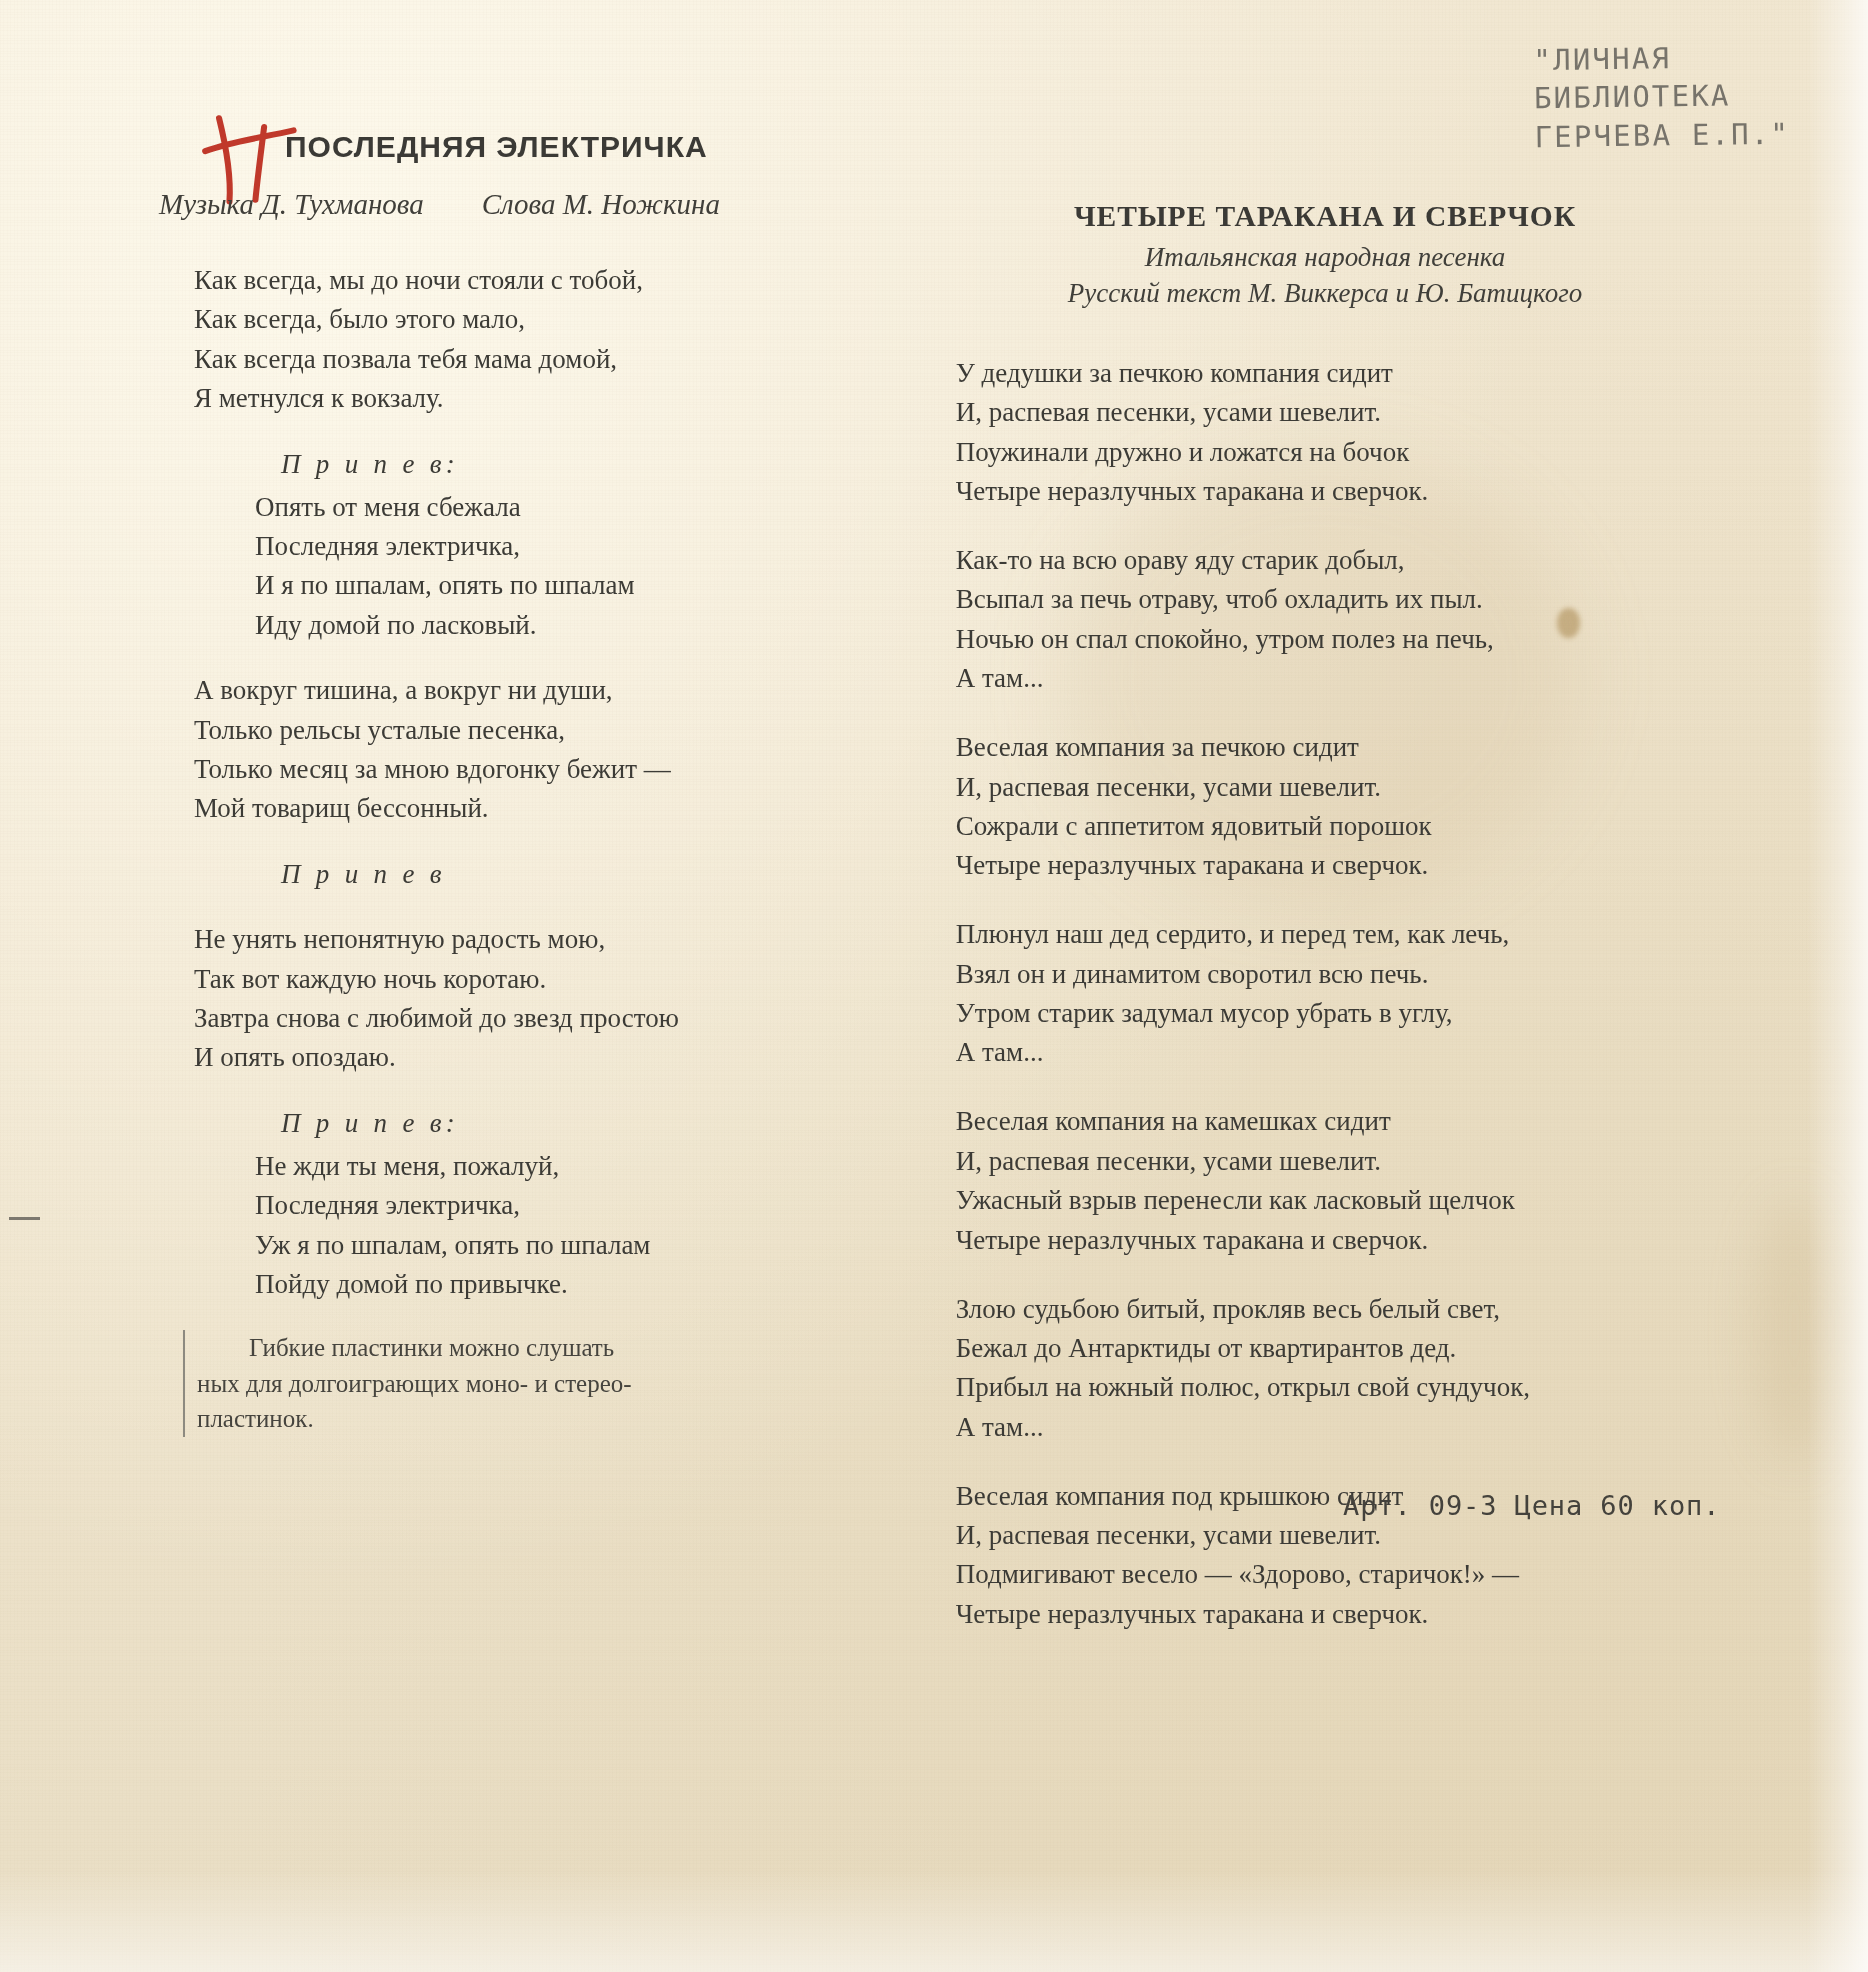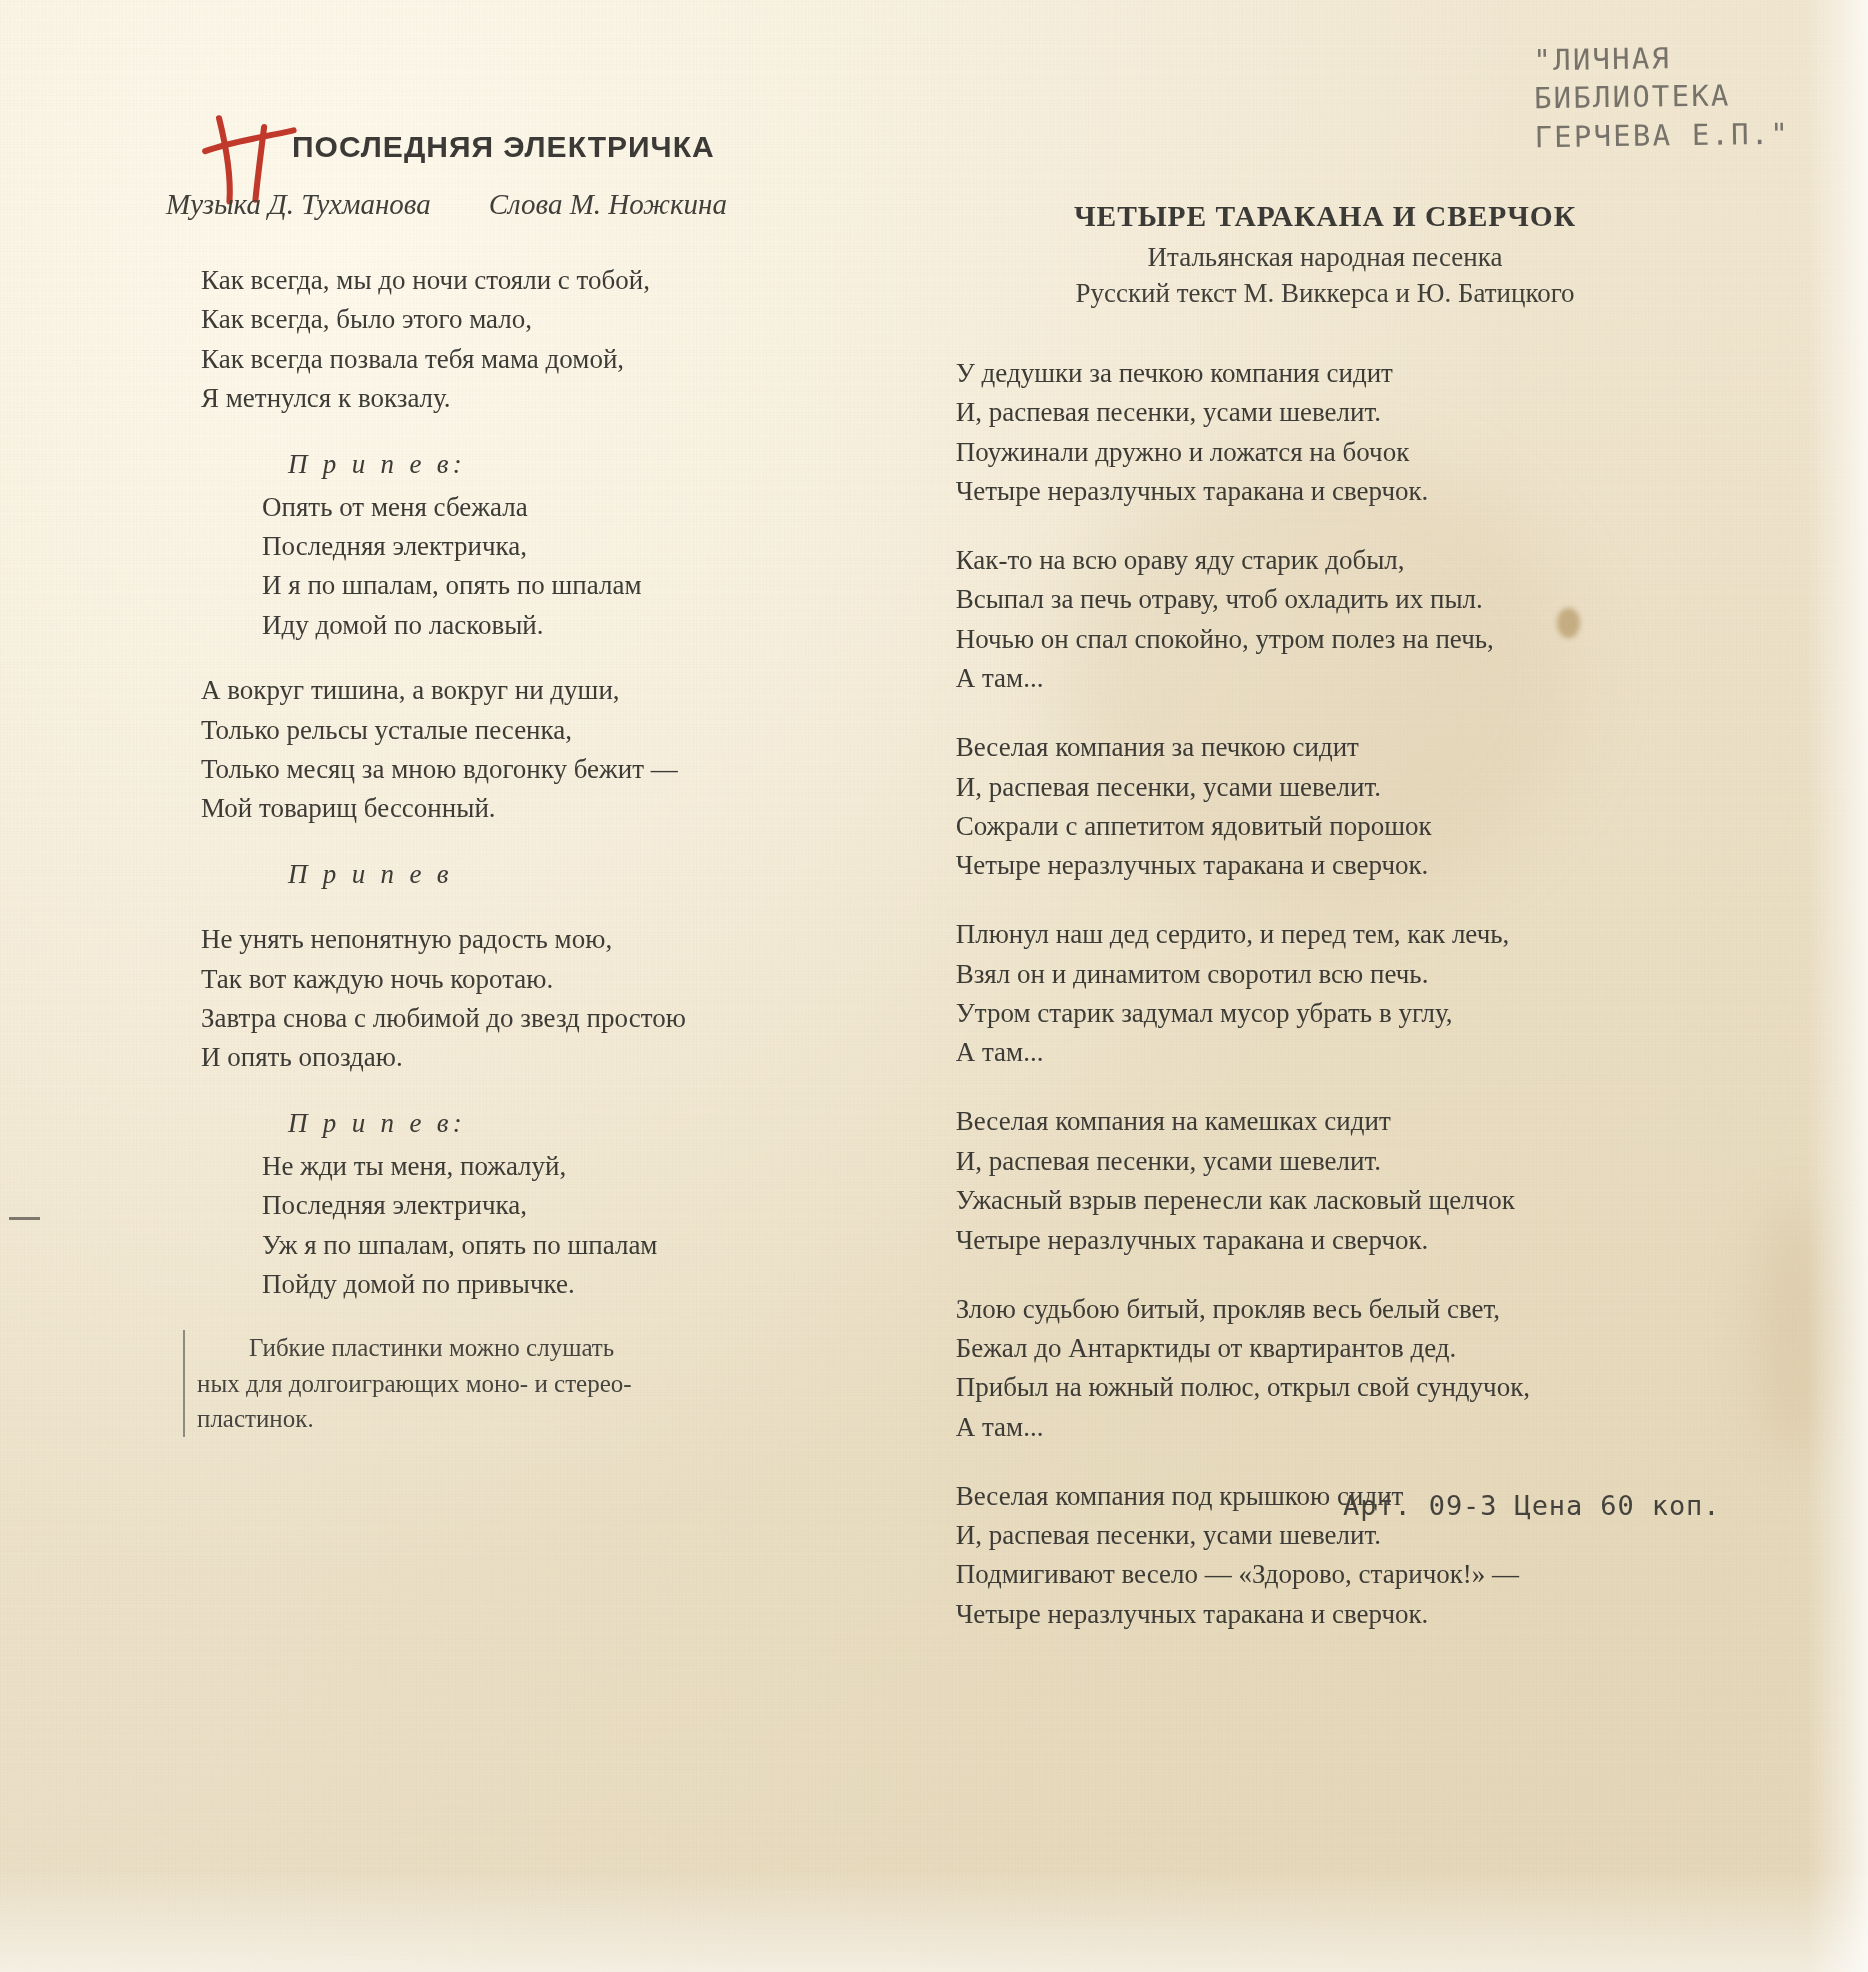--- a/index.html
+++ b/index.html
@@ -69,21 +69,21 @@
     letter-spacing: 2.2px;
     line-height: 1.32;
     transform: rotate(-0.8deg);
     opacity: 0.82;
   }
   #stamp div { white-space: nowrap; }
 
   
   #leftcol {
     position: absolute;
-    left: 166px;
+    left: 159px;
     top: 130px;
     width: 678px;
   }
   #song1-title {
     font-family: "Liberation Sans", sans-serif;
     font-weight: bold;
     font-size: 30px;
     letter-spacing: 1px;
     color: #3b3a36;
     margin-left: 126px;
@@ -152,20 +152,21 @@
   #song2-title {
     font-family: Liberation Serif, serif;
     font-weight: bold;
     font-size: 29.5px;
     letter-spacing: 0.9px;
     text-align: center;
     color: #3b3a36;
   }
   #song2-sub1, #song2-sub2 {
     text-align: center;
+    font-style: italic;
     color: #403f3a;
   }
   #song2-sub1 { font-size: 27px; margin-top: 8.7px; }
   #song2-sub2 { font-size: 27px; margin-top: 5.2px; }
 
   #song2-lyrics {
     margin-top: 45px;
     margin-left: 8.7px;
     font-size: 27px;
     line-height: 1.46;

